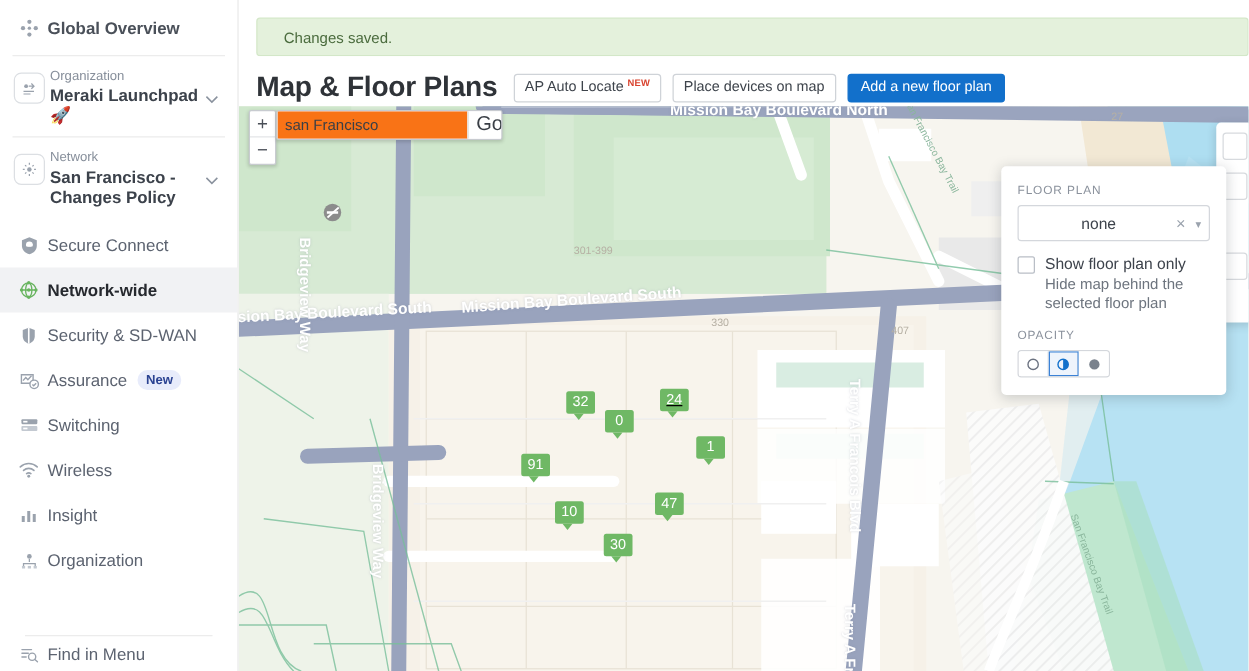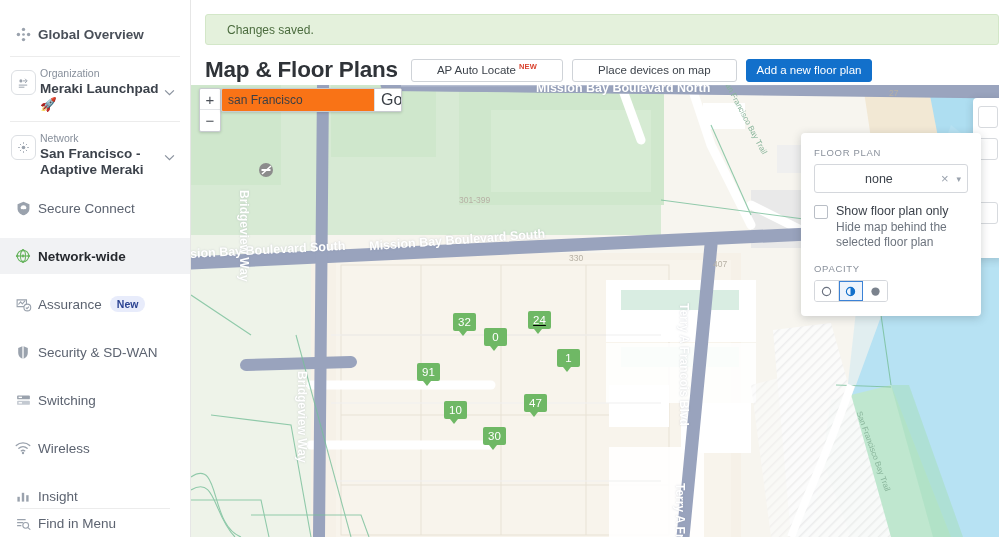--- a/index.html
+++ b/index.html
@@ -20,21 +20,20 @@
     flex: 0 0 191px;
     position: relative;
     overflow: hidden;
   }
   .nav-row {
     display: flex; align-items: center;
     height: 36px;
     padding: 0 12px 0 8px;
     cursor: pointer;
     color: #6b7280;
-    margin-top: 12px;
   }
   .nav-row .ico {
     width: 30px; flex: 0 0 30px;
     display: flex; align-items: center; justify-content: center;
     color: #9aa2ad;
   }
   .nav-row .lbl {
     font-size: 13.5px;
     color: #5c6370;
     white-space: nowrap;
@@ -119,21 +118,21 @@
     letter-spacing: -0.2px;
     margin-right: 13px;
   }
   .btn {
     height: 23px;
     border: 1px solid #cfd3d8;
     background: #ffffff;
     border-radius: 3px;
     font-size: 11.5px;
     color: #3d434b;
-    padding: 0 25px;
+    padding: 0 8px;
     display: inline-flex; align-items: center;
     cursor: pointer;
     margin-right: 9px;
     white-space: nowrap;
   }
   .btn sup {
     color: #d9432f; font-size: 7.5px; font-weight: 700;
     margin-left: 3px; position: relative; top: -4px;
     letter-spacing: 0.2px;
   }
@@ -387,21 +386,21 @@
           <svg width="15" height="15" viewBox="0 0 20 20">
             <g stroke="#9aa2ad" stroke-width="1.3" fill="none">
               <circle cx="10" cy="10" r="2.4" fill="#9aa2ad" stroke="none"></circle>
               <path d="M10 3v2M10 15v2M3 10h2M15 10h2M5.4 5.4l1.4 1.4M13.2 13.2l1.4 1.4M14.6 5.4l-1.4 1.4M6.8 13.2l-1.4 1.4"></path>
             </g>
           </svg>
         </span>
       </span>
       <span class="txt">
         <span class="kicker" style="display:block">Network</span>
-        <span class="title" style="display:block">San Francisco - Adaptive Meraki</span>
+        <span class="title" style="display:block">San Francisco - Changes Policy</span>
       </span>
       <span class="chev">
         <svg width="11" height="7" viewBox="0 0 12 8">
             <path d="M1 1.5 6 6.5 11 1.5" fill="none" stroke="#8a929e" stroke-width="1.4"></path>
           </svg>
       </span>
     </div>
 
     <div class="nav-row" style="margin-top:4px">
       <span class="ico">
@@ -427,39 +426,39 @@
           <circle cx="3.6" cy="10" r="1.5" fill="#68b45f"></circle>
           <circle cx="16.4" cy="10" r="1.5" fill="#68b45f"></circle>
           <circle cx="10" cy="10" r="1.6" fill="#68b45f"></circle>
         </svg>
       </span>
       <span class="lbl">Network-wide</span>
     </div>
 
     <div class="nav-row">
       <span class="ico">
+        <svg width="16" height="17" viewBox="0 0 20 20">
+          <path d="M10 2 4 4.4v6.2c0 3.6 2.4 6.4 6 7.4 3.6-1 6-3.8 6-7.4V4.4z" fill="#9aa2ad"></path>
+          <path d="M10 2v16" stroke="#ffffff" stroke-width="1.6"></path>
+        </svg>
+      </span>
+      <span class="lbl">Security &amp; SD-WAN</span>
+    </div>
+
+    <div class="nav-row">
+      <span class="ico">
         <svg width="17" height="17" viewBox="0 0 20 20">
           <path d="M2.5 4.5h11v8h-11z" fill="none" stroke="#9aa2ad" stroke-width="1.3"></path>
           <path d="M4 10l2.6-3 2 2.2L12 5.4" fill="none" stroke="#9aa2ad" stroke-width="1.3"></path>
           <circle cx="14.5" cy="13.5" r="4" fill="#fff" stroke="#9aa2ad" stroke-width="1.3"></circle>
           <path d="M12.8 13.6l1.3 1.3 2.3-2.5" fill="none" stroke="#9aa2ad" stroke-width="1.3"></path>
         </svg>
       </span>
       <span class="lbl">Assurance</span>
       <span class="badge-new">New</span>
-    </div>
-
-    <div class="nav-row">
-      <span class="ico">
-        <svg width="16" height="17" viewBox="0 0 20 20">
-          <path d="M10 2 4 4.4v6.2c0 3.6 2.4 6.4 6 7.4 3.6-1 6-3.8 6-7.4V4.4z" fill="#9aa2ad"></path>
-          <path d="M10 2v16" stroke="#ffffff" stroke-width="1.6"></path>
-        </svg>
-      </span>
-      <span class="lbl">Security &amp; SD-WAN</span>
     </div>
 
     <div class="nav-row">
       <span class="ico">
         <svg width="17" height="17" viewBox="0 0 20 20">
           <rect x="2.5" y="4" width="15" height="4.6" rx="1" fill="#9aa2ad"></rect>
           <rect x="2.5" y="10.4" width="15" height="4.6" rx="1" fill="#c3c9d1"></rect>
           <rect x="4.2" y="5.5" width="4" height="1.6" fill="#fff"></rect>
           <rect x="4.2" y="11.9" width="4" height="1.6" fill="#fff"></rect>
         </svg>

